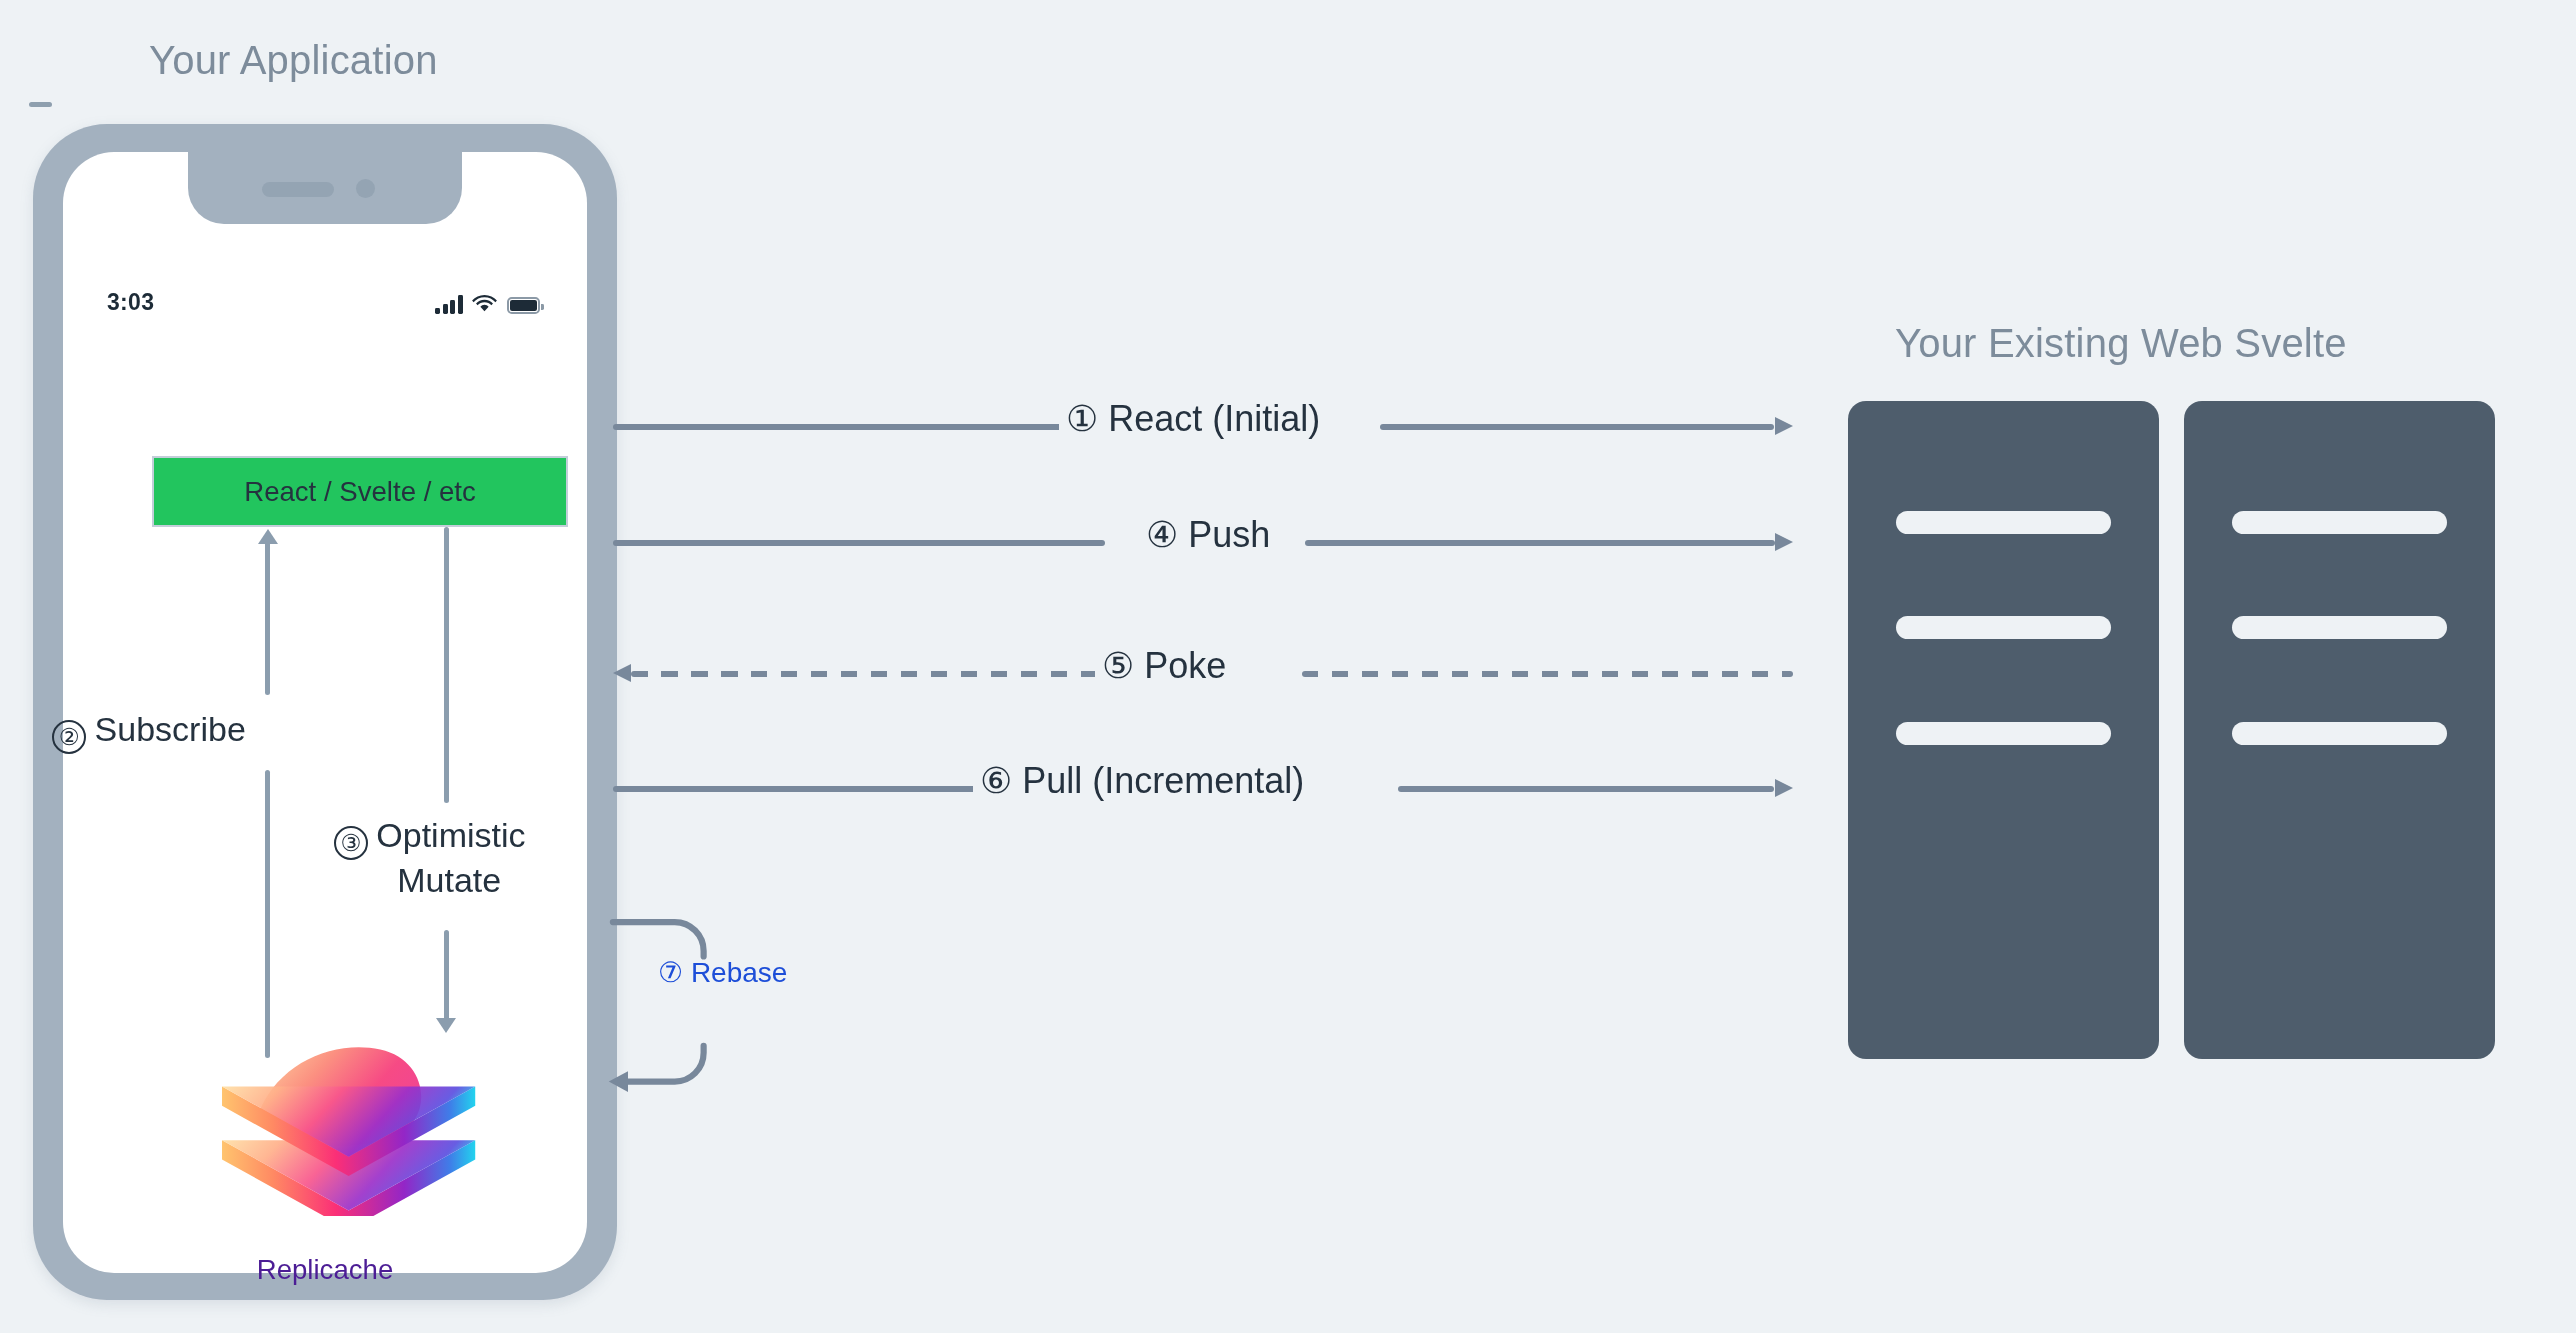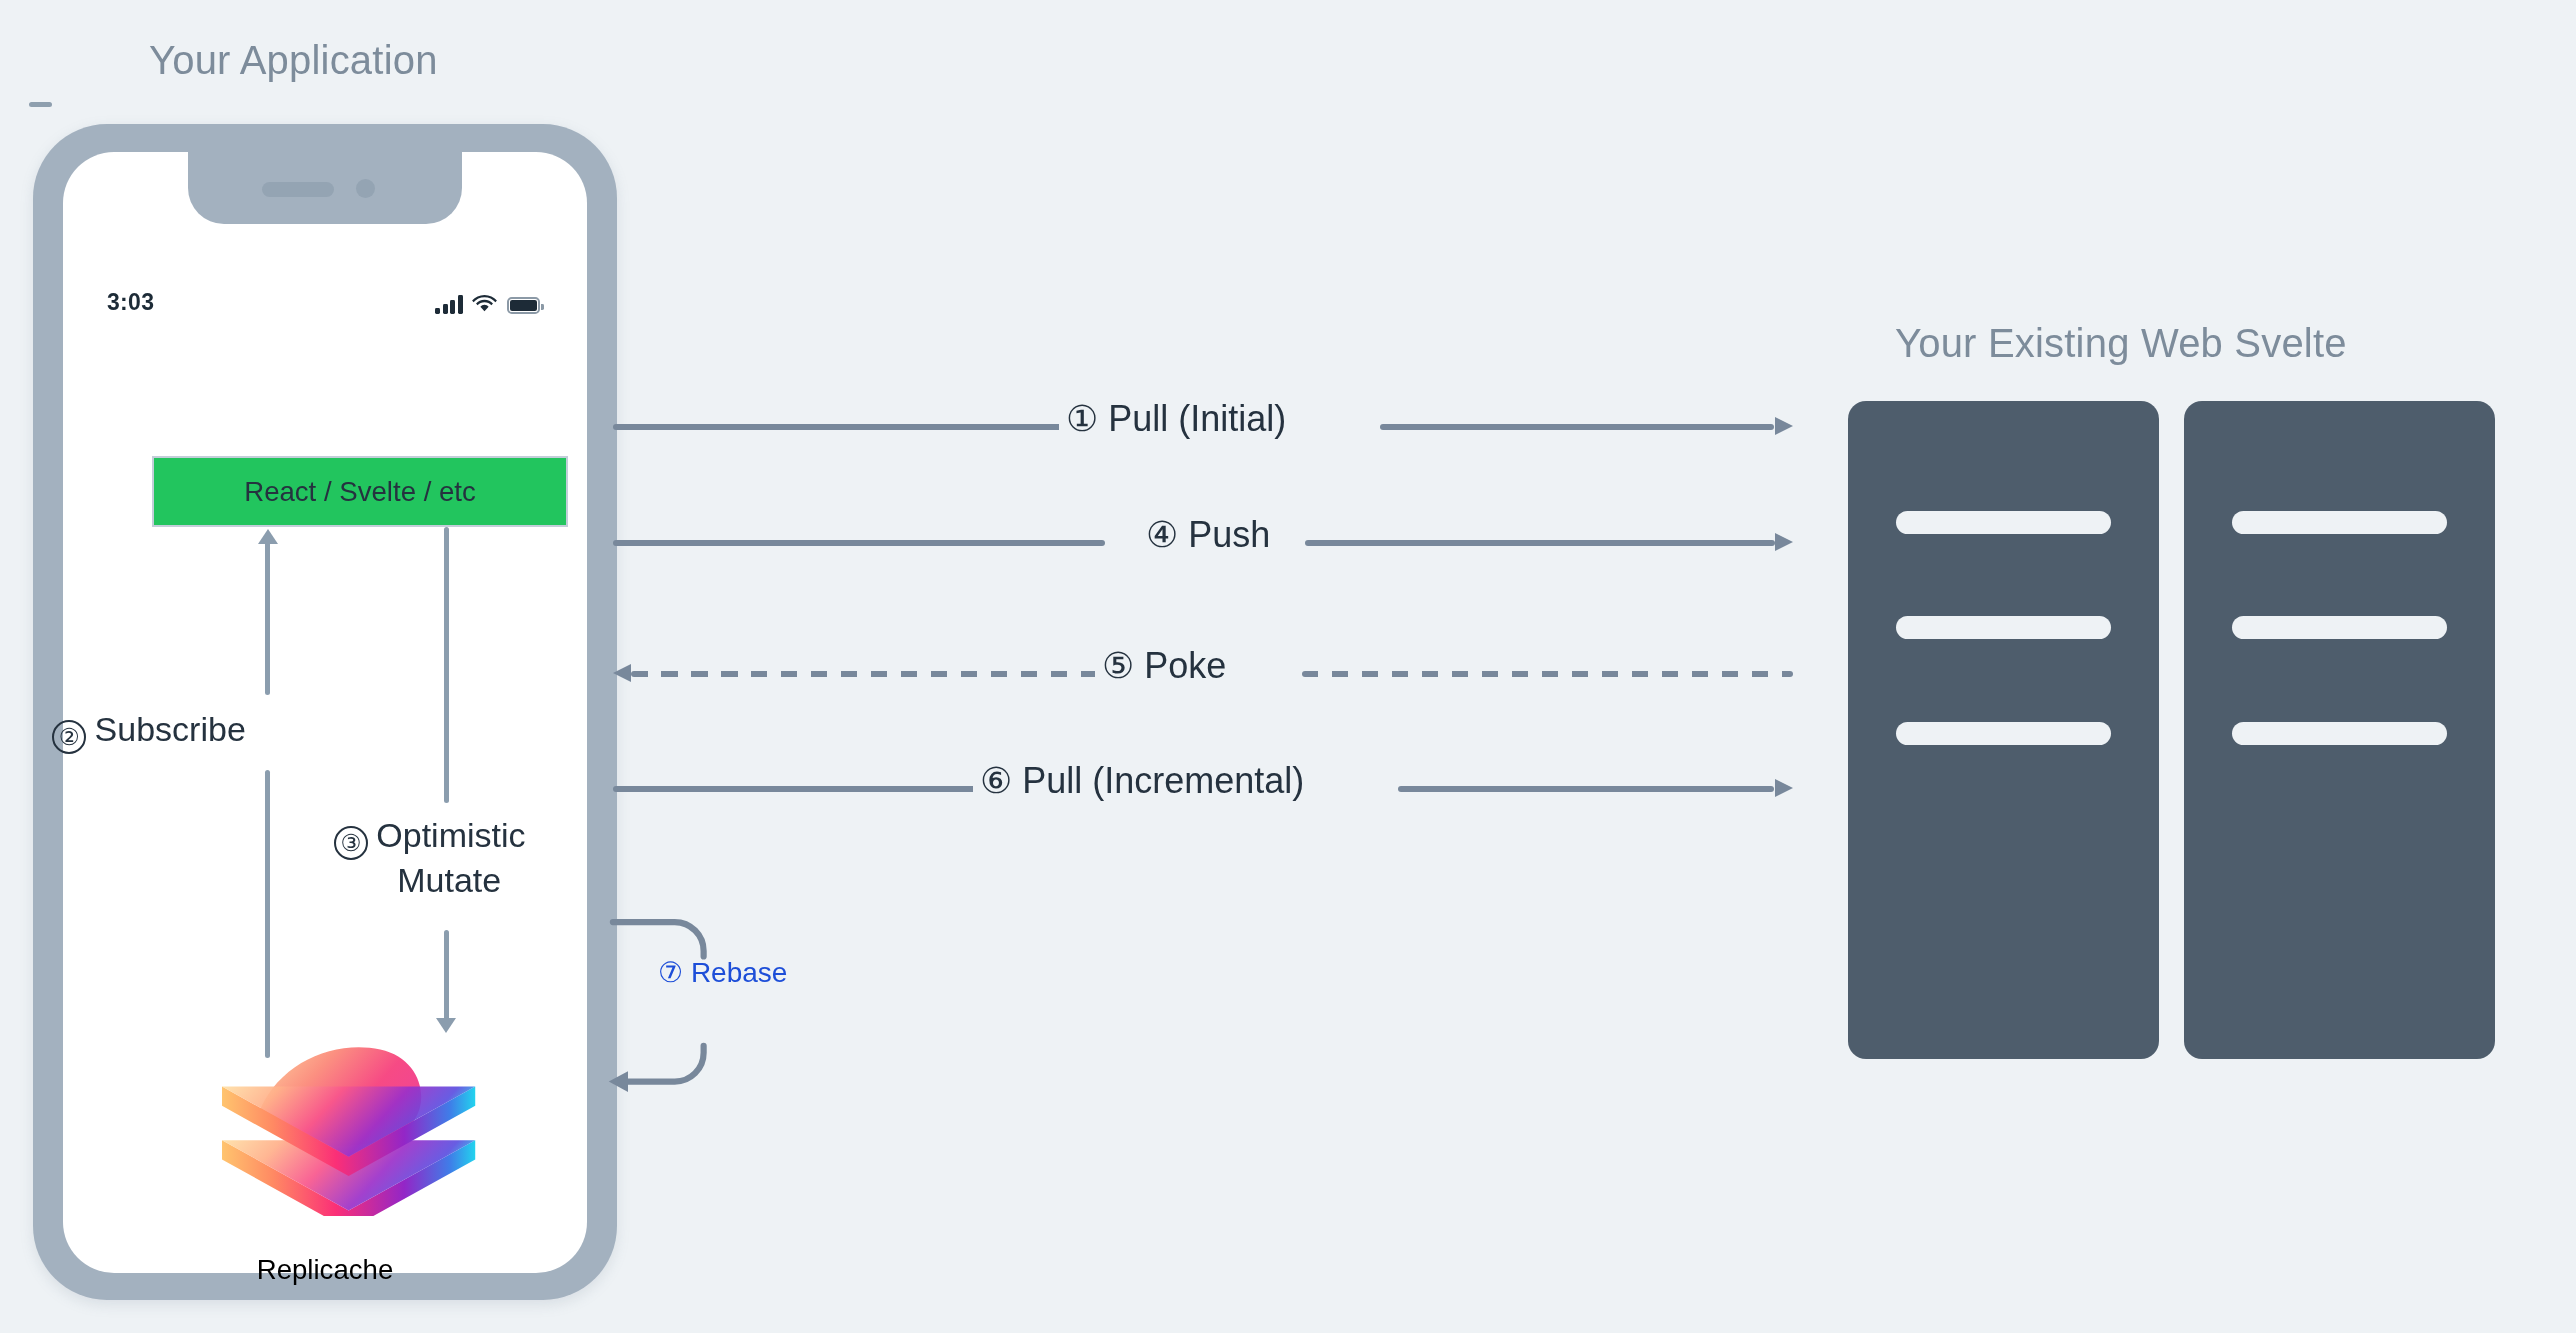--- a/index.html
+++ b/index.html
@@ -123,21 +123,21 @@
     display: inline-block; width: 34px; height: 34px;
     border: 2.1px solid #25323f; border-radius: 50%;
     text-align: center; line-height: 30px; font-size: 23.4px;
     margin-right: 8.3px; vertical-align: -4.1px;
   }
 
   
   #logo-wrap { position: absolute; left: 167px; top: 913px; width: 300px; height: 179px; }
   #logo-cap {
     position: absolute; left: 0; top: 1130px; width: 584px;
-    text-align: center; color: #000000; font-size: 27.6px;
+    text-align: center; color: #4c1d95; font-size: 27.6px;
   }
 
   
   .harrow { position: absolute; height: 27.6px; }
   .hline {
     position: absolute; top: 11px; height: 6.2px;
     background: #78889b; border-radius: 3.4px;
   }
   .hline.dashed {
     background: none;
@@ -281,21 +281,21 @@
       </svg>
     </div>
 
     <div id="logo-cap">Replicache</div>
   </div>
 
   <div class="harrow" style="left:613px; top:413px; width:1179px;">
     <div class="hline" style="left:0; width:455px;"></div>
     <div class="hline" style="left:767px; width:394px;"></div>
     <div class="hhead right" style="left:1162px;"></div>
-    <div class="hlabel" style="left:446px;">① Pull (Initial)</div>
+    <div class="hlabel" style="left:446px;">① React (Initial)</div>
   </div>
 
   <div class="harrow" style="left:613px; top:529px; width:1179px;">
     <div class="hline" style="left:0; width:492px;"></div>
     <div class="hline" style="left:692px; width:470px;"></div>
     <div class="hhead right" style="left:1162px;"></div>
     <div class="hlabel" style="left:482px;margin-left:44px;">④ Push</div>
   </div>
 
   <div class="harrow" style="left:613px; top:660px; width:1179px;">

